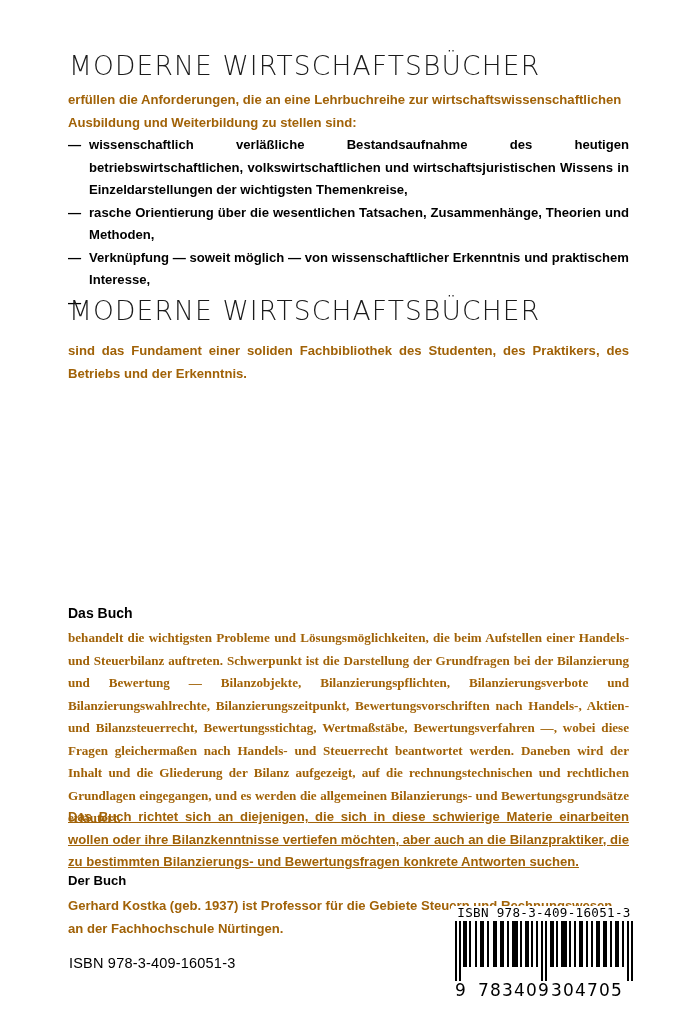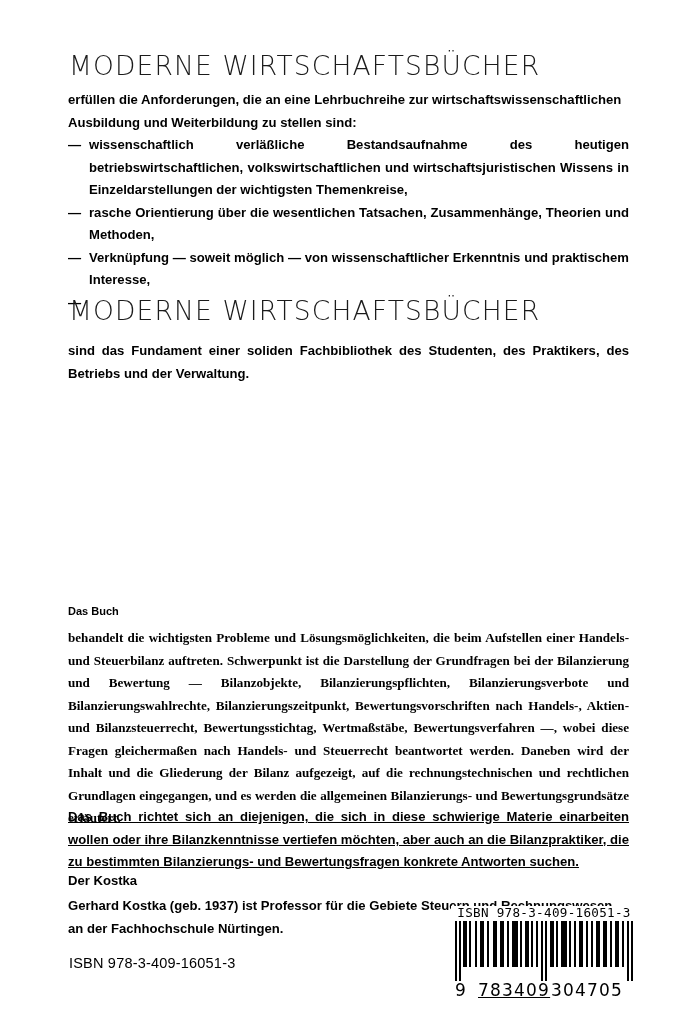--- a/index.html
+++ b/index.html
@@ -41,21 +41,21 @@
   #heading-2 { top: 298px; }
 
   
   .tblock {
     position: absolute;
     left: 60px;
     width: 561px;
     font-size: 13.1px;
     font-weight: bold;
     line-height: 22.5px;
-    color: #000000;
+    color: #a16207;
     text-align: justify;
     text-justify: inter-word;
   }
   .tblock.last-justify > p:last-child,
   .tblock p.noj {
     text-align: left;
   }
   .tblock p {
     margin: 0;
   }
@@ -90,21 +90,21 @@
     position: absolute;
     left: 0;
     top: 0;
     font-weight: bold;
   }
 
   
   #fundament-block { top: 340px; }
 
   
-  #das-buch-label   { position: absolute; left: 60px; top: 605px; font-size: 11px; font-weight: bold; }
+  #das-buch-label   { position: absolute; left: 60px; top: 605px; font-size: 14px; font-weight: bold; }
   #das-buch-p1      { top: 627px; font-family: Liberation Serif, serif; }
   #das-buch-p2      { top: 806px; text-decoration: underline; }
   #der-autor-label  { position: absolute; left: 60px; top: 873px; font-size: 13.1px; font-weight: bold; }
   #der-autor-p      { top: 895px; }
 
   
   #isbn-line {
     position: absolute;
     left: 61px;
     top: 955px;
@@ -153,21 +153,21 @@
     font-size: 17px;
     line-height: 19px;
     color: #000000;
     white-space: nowrap;
   }
   #barcode-digits span {
     position: absolute;
     top: 0;
   }
   #bc-d-lead  { left: 0px; }
-  #bc-d-left  { left: 23px; letter-spacing: 1.2px; text-decoration: underline; }
+  #bc-d-left  { left: 23px; letter-spacing: 1.2px; }
   #bc-d-right { left: 96px; letter-spacing: 1.2px; }
 </style>
 </head>
 <body>
 
 <div class="page">
 
   <div id="heading-1" class="series-heading">MODERNE WIRTSCHAFTSBÜCHER</div>
 
   <div id="intro-block" class="tblock">
@@ -188,32 +188,32 @@
       <span>Verknüpfung — soweit möglich — von wissenschaftlicher Erkenntnis und praktischem Interesse,</span>
     </li>
     <li>
       <span class="dash">—</span>
     </li>
   </ul>
 
   <div id="heading-2" class="series-heading">MODERNE WIRTSCHAFTSBÜCHER</div>
 
   <div id="fundament-block" class="tblock">
-    <p>sind das Fundament einer soliden Fachbibliothek des Studenten, des Praktikers, des Betriebs und der Verwaltung.</p>
+    <p>sind das Fundament einer soliden Fachbibliothek des Studenten, des Praktikers, des Betriebs und der Erkenntnis.</p>
   </div>
 
   <div id="das-buch-label">Das Buch</div>
   <div id="das-buch-p1" class="tblock">
     <p>behandelt die wichtigsten Probleme und Lösungsmöglichkeiten, die beim Aufstellen einer Handels- und Steuerbilanz auftreten. Schwerpunkt ist die Darstellung der Grundfragen bei der Bilanzierung und Bewertung — Bilanzobjekte, Bilanzierungspflichten, Bilanzierungsverbote und Bilanzierungswahlrechte, Bilanzierungszeitpunkt, Bewertungsvorschriften nach Handels-, Aktien- und Bilanzsteuerrecht, Bewertungsstichtag, Wertmaßstäbe, Bewertungsverfahren —, wobei diese Fragen gleichermaßen nach Handels- und Steuerrecht beantwortet werden. Daneben wird der Inhalt und die Gliederung der Bilanz aufgezeigt, auf die rechnungstechnischen und rechtlichen Grundlagen eingegangen, und es werden die allgemeinen Bilanzierungs- und Bewertungsgrundsätze erläutert.</p>
   </div>
   <div id="das-buch-p2" class="tblock">
     <p>Das Buch richtet sich an diejenigen, die sich in diese schwierige Materie einarbeiten wollen oder ihre Bilanzkenntnisse vertiefen möchten, aber auch an die Bilanzpraktiker, die zu bestimmten Bilanzierungs- und Bewertungsfragen konkrete Antworten suchen.</p>
   </div>
 
-  <div id="der-autor-label">Der Kostka</div>
+  <div id="der-autor-label">Der Buch</div>
   <div id="der-autor-p" class="tblock">
     <p class="noj">Gerhard Kostka (geb. 1937) ist Professor für die Gebiete Steuern und Rechnungswesen an der Fachhochschule Nürtingen.</p>
   </div>
 
   <div id="isbn-line">ISBN  978-3-409-16051-3</div>
 
   <div id="barcode-area">
     <div id="barcode-isbn">ISBN 978-3-409-16051-3</div>
     <div id="barcode-bars">
         <div class="bar" style="left: 0px; width: 2px; height: 60px; background: rgb(0, 0, 0);"></div>

